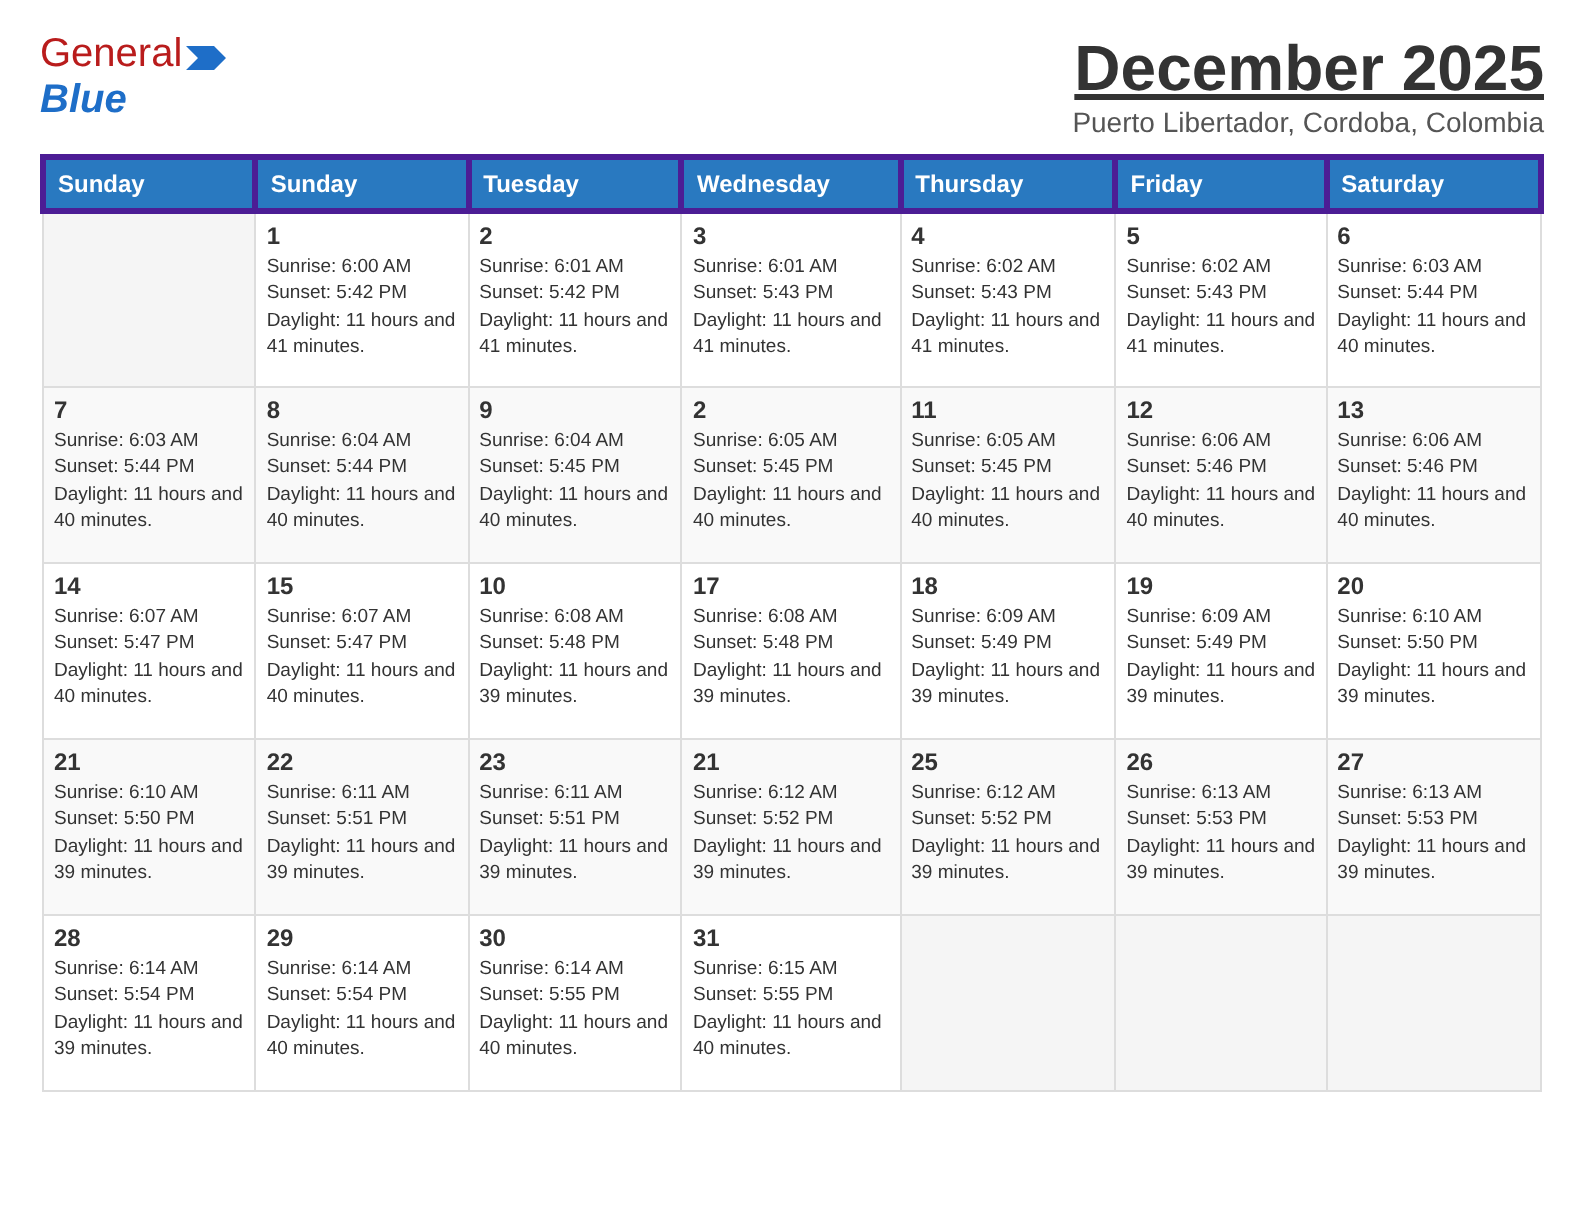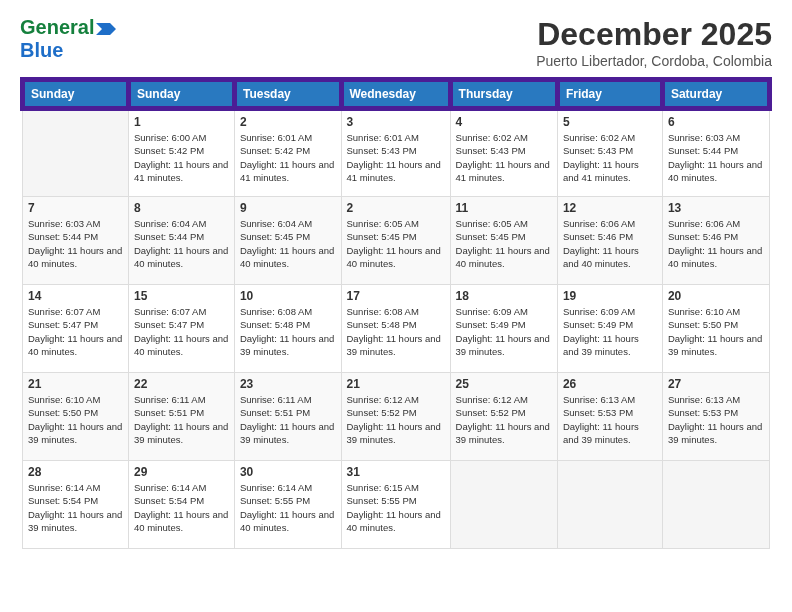--- a/index.html
+++ b/index.html
@@ -27,38 +27,39 @@
       flex-direction: column;
       align-items: flex-start;
     }
     .title-section {
       text-align: right;
     }
     .month-title {
       font-size: 32px;
       font-weight: bold;
       color: #333;
+      text-decoration: underline;
     }
     .location {
       font-size: 14px;
       color: #555;
     }
     .calendar {
       width: 100%;
       border-collapse: collapse;
       border: 1px solid #ccc;
     }
     .calendar th {
       background: #2979c0;
       color: #fff;
       font-size: 12px;
       font-weight: bold;
       text-align: left;
       padding: 5px 6px;
-      border: 5px solid #4c1d95;
+      border: 3px solid #4c1d95;
     }
     .calendar td {
       vertical-align: top;
       padding: 4px 5px;
       font-size: 10px;
       color: #333;
       border: 1px solid #ddd;
       width: 113px;
       height: 88px;
       background: #fff;
@@ -78,22 +79,22 @@
       color: #333;
       margin-top: 24px;
     }
     .empty-cell {
       background: #f5f5f5 !important;
     }
     .logo-row {
       display: flex;
       align-items: center;
     }
-    .logo-general-part { color: #15803d; font-size: 20px; font-weight: bold; }
-    .logo-blue-part { color: #1e6ec8; font-size: 20px; font-weight: bold; }
+    .logo-general-part { color: #b91c1c; font-size: 20px; font-weight: normal; }
+    .logo-blue-part { color: #1e6ec8; font-size: 20px; font-weight: bold; font-style: italic; }
   </style>
 </head>
 <body>
 
 <div class="page">
   <div class="header">
     <div class="logo">
       <div class="logo-row">
         <span class="logo-general-part">General</span>
         <svg width="20" height="16" viewBox="0 0 20 16" style="margin-left:2px;margin-top:2px;">

